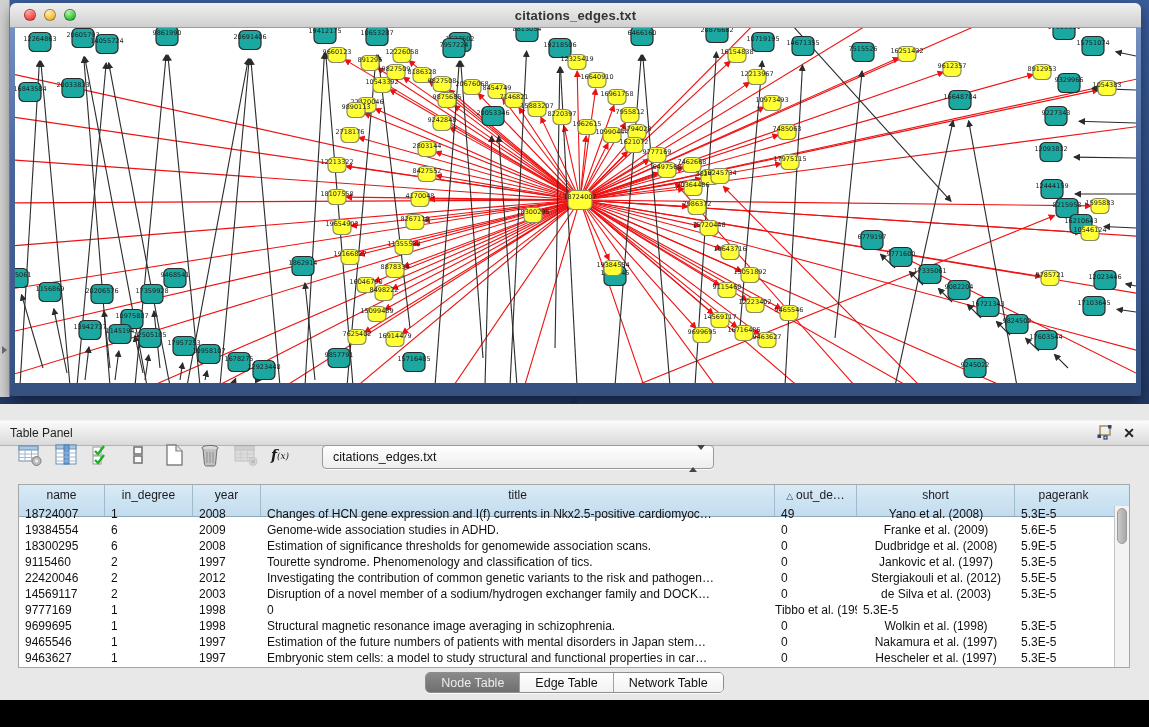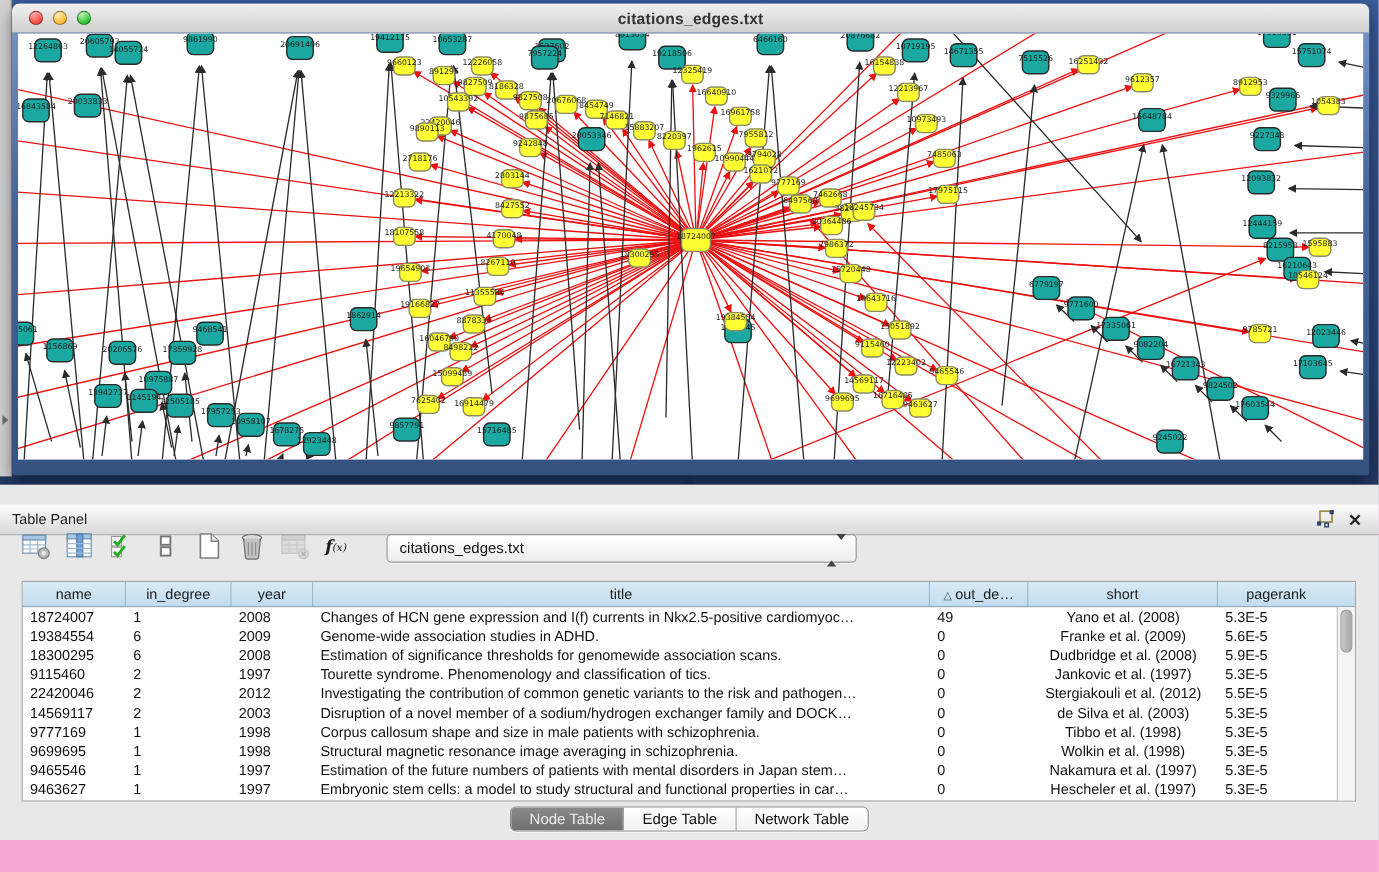--- a/index.html
+++ b/index.html
@@ -1,17 +1,17 @@
 <!DOCTYPE html>
 <html><head>
 <meta charset="utf-8">
 <style>
   * { margin:0; padding:0; box-sizing:border-box; }
   body { font-family:"Liberation Sans", sans-serif; background:#e4e4e4; }
-  .app { position:relative; width:1149px; height:727px; overflow:hidden; background:#f9a8d4; }
+  .app { position:relative; width:1149px; height:727px; overflow:hidden; background:#000000; }
 
   
   .desktop { position:absolute; left:0; top:0; width:1149px; height:404px;
              background:linear-gradient(180deg,#3a5c99 0%, #2c4a80 55%, #223964 100%); }
   .left-strip { position:absolute; left:0; top:0; width:10px; height:397px;
                 background:#d2d2d2; border-right:1px solid #97979c; }
   .left-strip .mini-arrow { position:absolute; left:2px; top:346px; width:0; height:0;
                 border-top:4px solid transparent; border-bottom:4px solid transparent; border-left:5px solid #6e6e74; }
   .splitter-grip { position:absolute; left:569px; top:397px; width:0; height:0;
                 border-left:5px solid transparent; border-right:5px solid transparent; border-bottom:6px solid #152649; }
@@ -54,21 +54,21 @@
            box-shadow:0 1px 0 rgba(255,255,255,.7); position:relative; }
   .combo-text { font-size:12.5px; color:#111; margin-left:10px; }
   .combo-arrows { position:absolute; right:8px; top:4px; }
   .combo-arrows .up { width:0;height:0;border-left:4px solid transparent;border-right:4px solid transparent;
                       border-bottom:5px solid #444; margin-bottom:2px;}
   .combo-arrows .down { width:0;height:0;border-left:4px solid transparent;border-right:4px solid transparent;
                       border-top:5px solid #444;}
 
   .data-table { position:absolute; left:18px; top:80px; width:1112px; height:184px;
                 background:#fff; border:1px solid #a6a6a6; }
-  .thead { display:grid; height:21px; background:linear-gradient(180deg,#d8eaf6,#c2dcee);
+  .thead { display:grid; height:32px; background:linear-gradient(180deg,#d8eaf6,#c2dcee);
            border-bottom:1px solid #8fa8bb; }
   .th { font-size:12px; color:#1b1b1b; text-align:center; line-height:20px;
         border-right:1px solid #9fbccd; overflow:hidden; white-space:nowrap; }
   .th:last-child { border-right:none; }
   .th .sort { font-size:9px; color:#355; margin-right:3px; }
   .tbody { position:absolute; left:0; top:21px; right:15px; bottom:0; overflow:hidden; }
   .tr { display:grid; height:16px; }
   .td { font-size:12px; color:#111; white-space:nowrap; overflow:hidden; line-height:16px; padding-left:6px; }
   .td.center { text-align:center; padding-left:0; }
   .vscroll { position:absolute; right:0; top:21px; bottom:0; width:15px; background:#f3f3f3;
@@ -684,21 +684,20 @@
             <div class="td">2003</div>
             <div class="td">Disruption of a novel member of a sodium/hydrogen exchanger family and DOCK…</div>
             <div class="td">0</div>
             <div class="td center">de Silva et al. (2003)</div>
             <div class="td">5.3E-5</div>
           </div>
           <div class="tr" style="grid-template-columns: 86px 88px 68px 514px 82px 158px 97px;">
             <div class="td">9777169</div>
             <div class="td">1</div>
             <div class="td">1998</div>
-            <div class="td">Corpus callosum shape and size in male patients with schizophrenia.</div>
             <div class="td">0</div>
             <div class="td center">Tibbo et al. (1998)</div>
             <div class="td">5.3E-5</div>
           </div>
           <div class="tr" style="grid-template-columns: 86px 88px 68px 514px 82px 158px 97px;">
             <div class="td">9699695</div>
             <div class="td">1</div>
             <div class="td">1998</div>
             <div class="td">Structural magnetic resonance image averaging in schizophrenia.</div>
             <div class="td">0</div>

